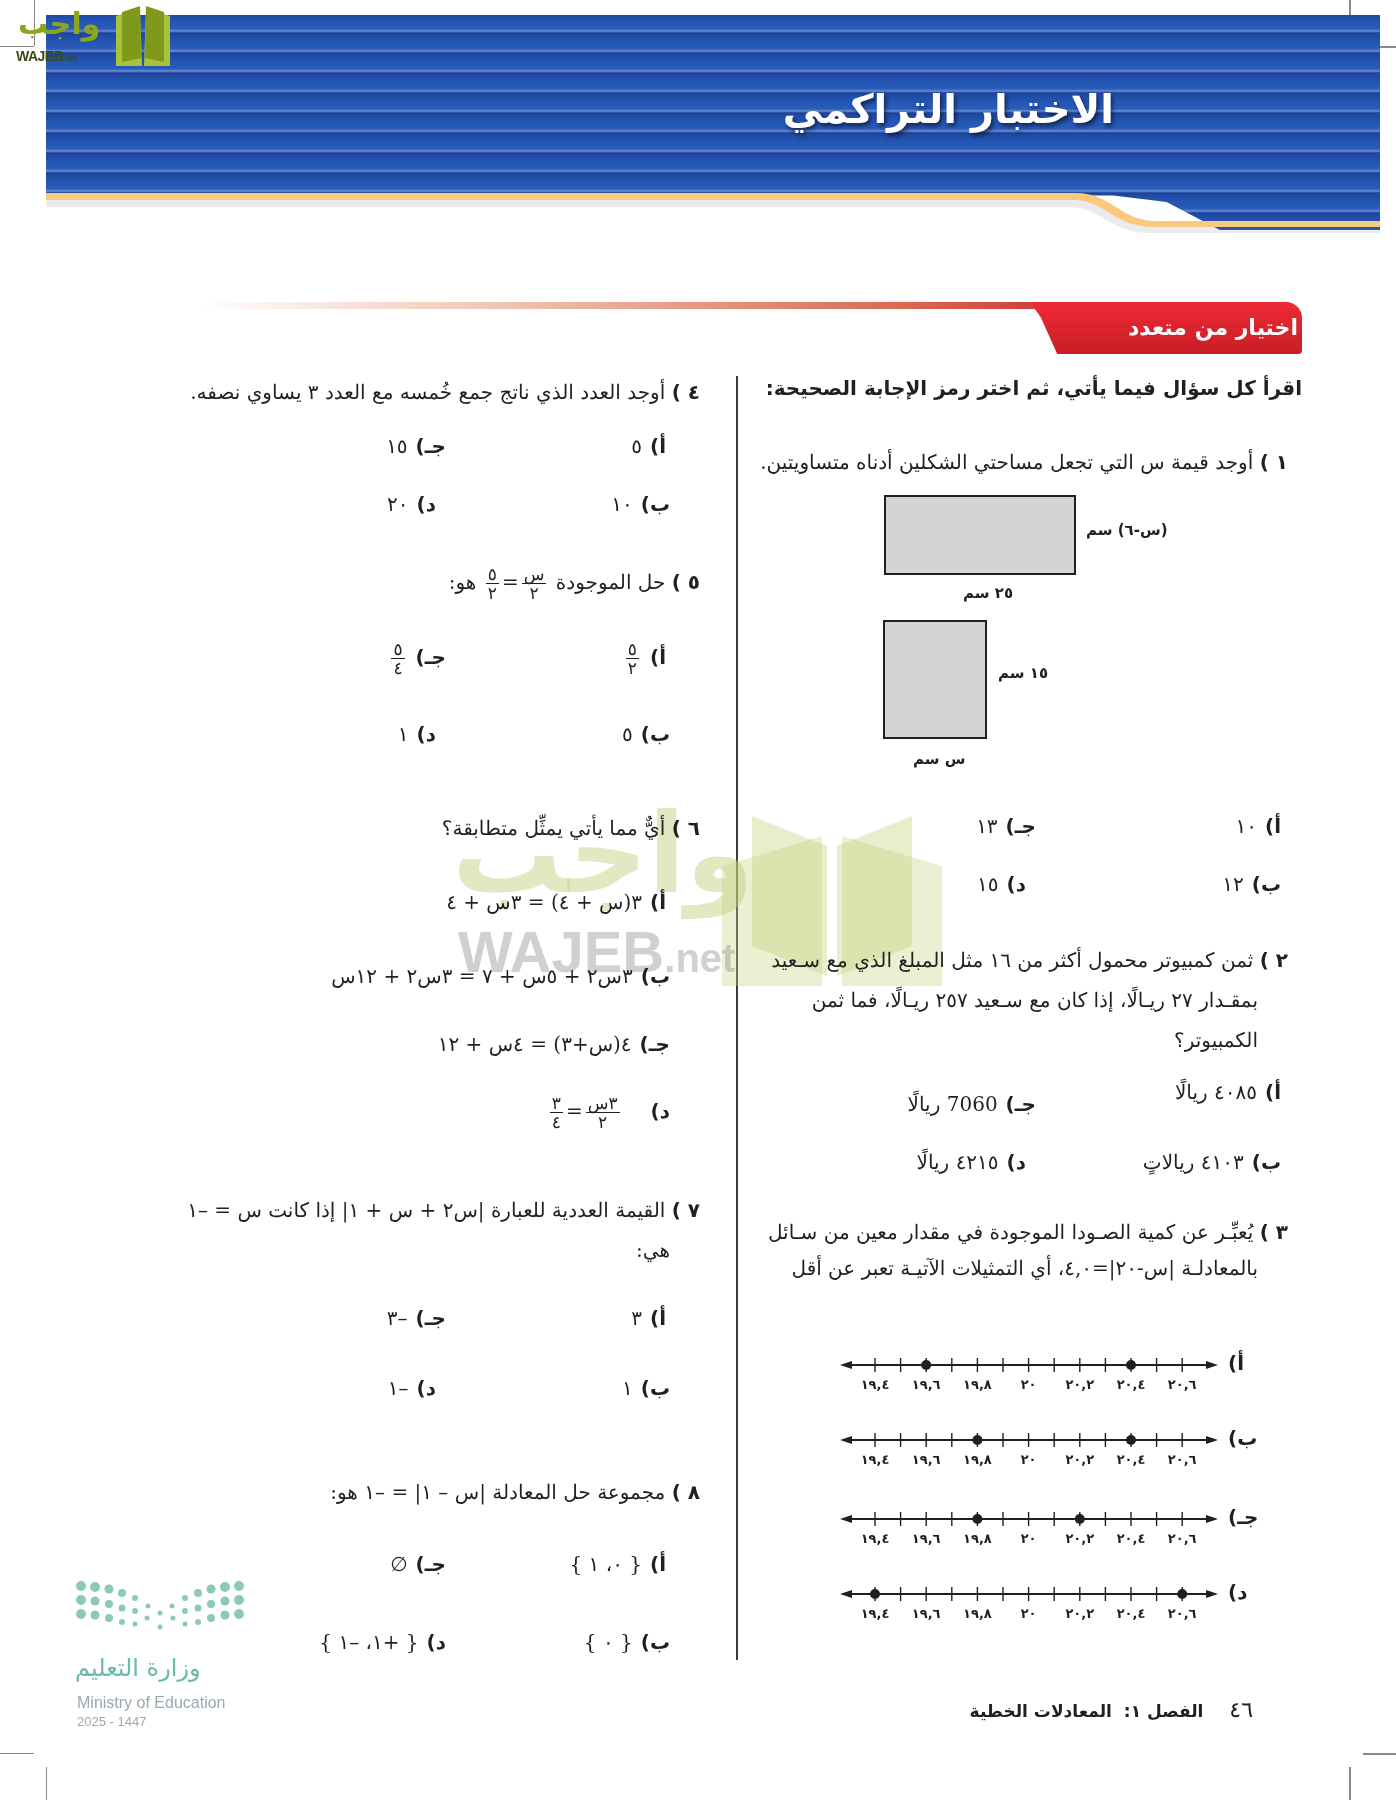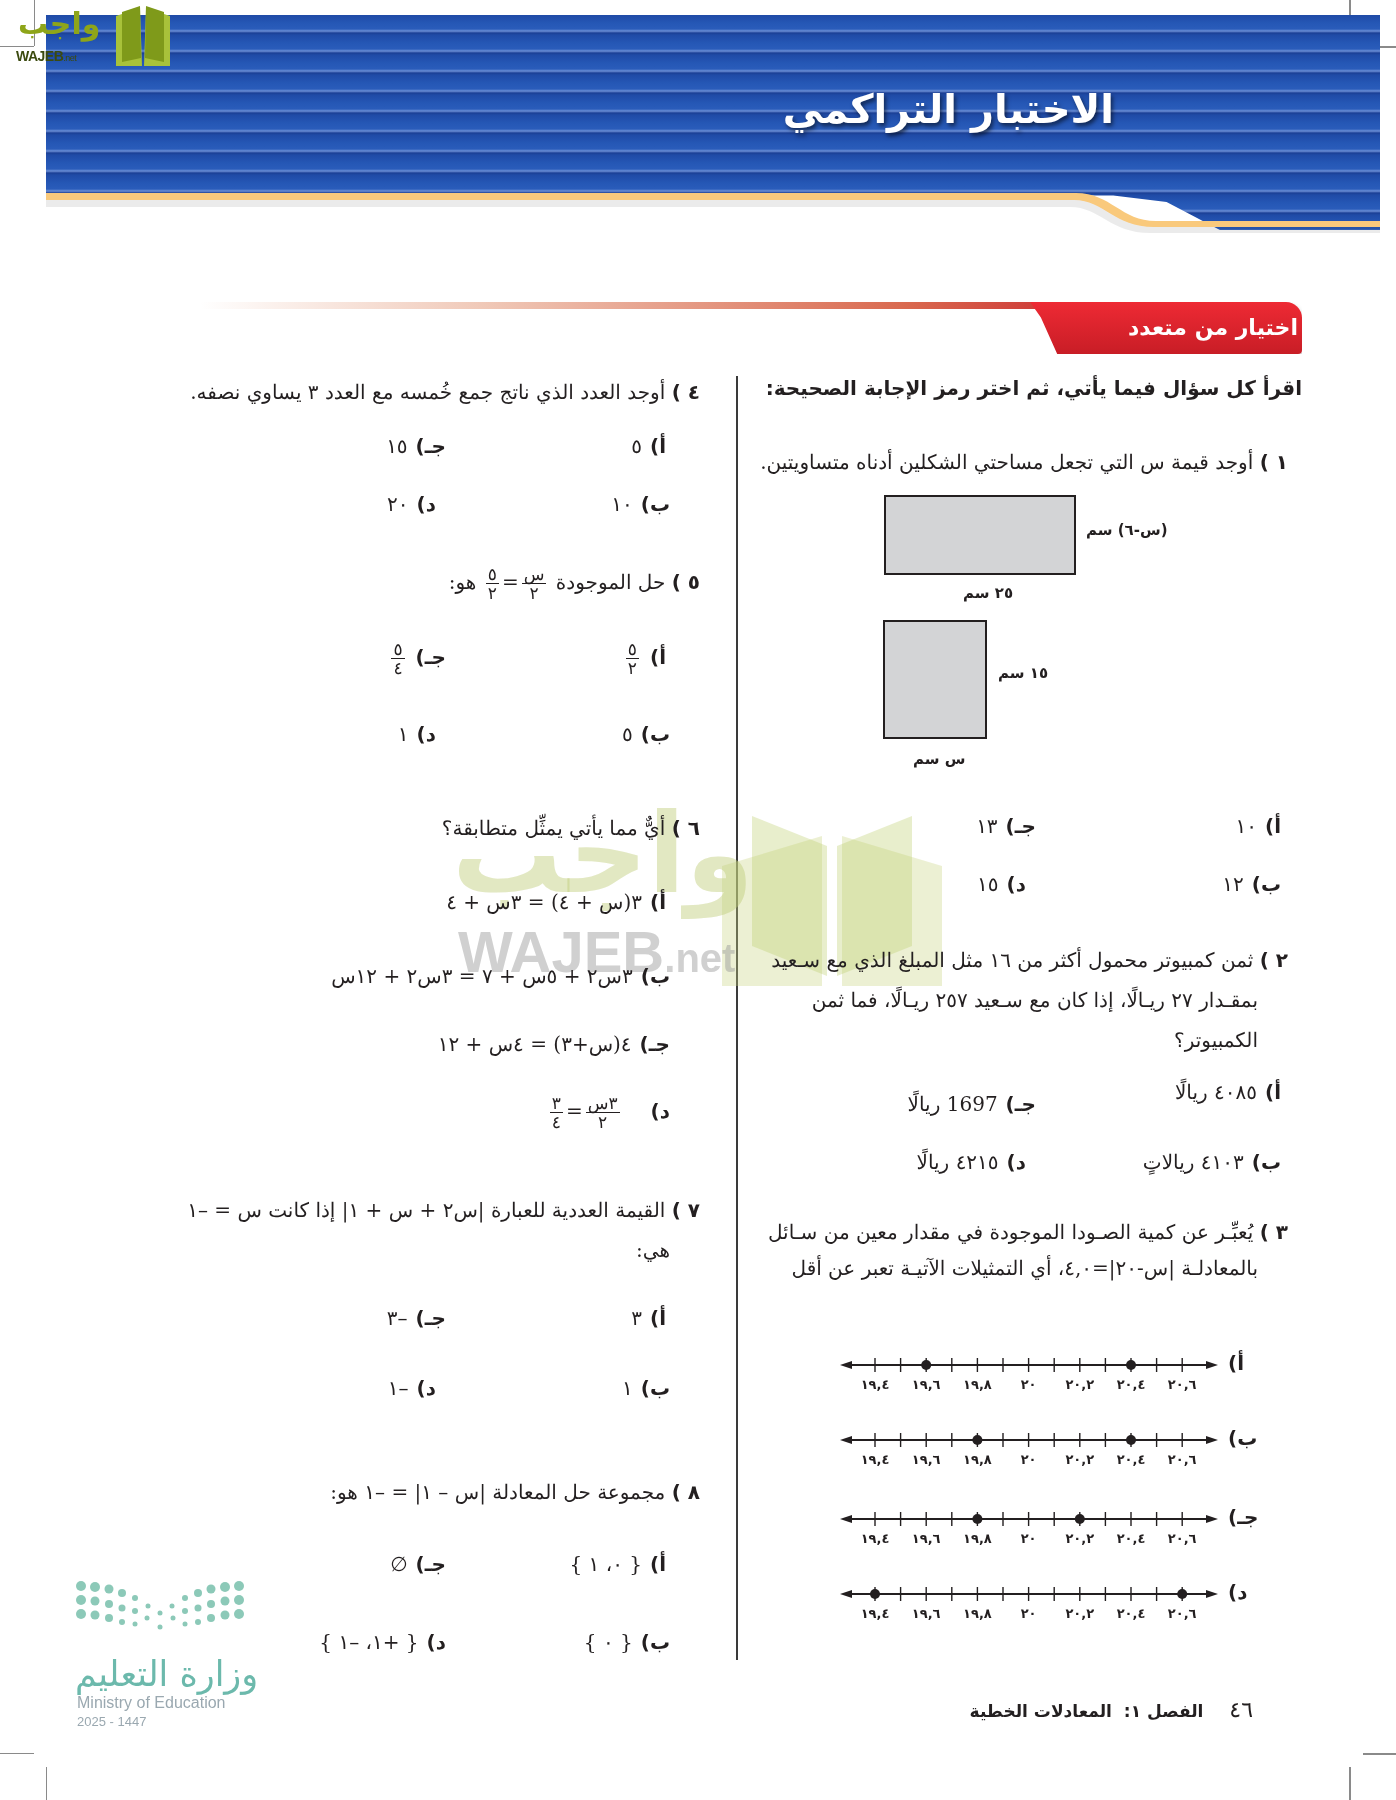--- a/index.html
+++ b/index.html
@@ -76,21 +76,21 @@
   .frac .den { padding: 0 2px; }
 
   
   .wm-ar { position: absolute; left: 452px; top: 790px; font-size: 110px; font-weight: bold; color: rgba(190,205,120,0.45); font-family: "DejaVu Sans", sans-serif; direction: rtl; }
   .wm-en { position: absolute; left: 458px; top: 918px; font-size: 58px; font-weight: bold; color: rgba(150,150,150,0.45); font-family: "Liberation Sans", sans-serif; }
   .wm-en small { font-size: 40px; }
   .wm-book { position: absolute; left: 722px; top: 816px; }
 
   
   .moe { position: absolute; left: 75px; top: 1580px; width: 200px; }
-  .moe-ar { position: absolute; left: 0; top: 74px; font-size: 35px; color: #6cb9ac; direction: rtl; font-family: "DejaVu Sans", sans-serif; }
+  .moe-ar { position: absolute; left: 0; top: 74px; font-size: 24px; color: #6cb9ac; direction: rtl; font-family: "DejaVu Sans", sans-serif; }
   .moe-en { position: absolute; left: 2px; top: 114px; font-size: 16px; color: #9aa8b0; font-family: "Liberation Sans", sans-serif; white-space: nowrap; text-align: right; }
   .moe-yr { position: absolute; left: 2px; top: 134px; font-size: 13px; color: #9aa8b0; font-family: "Liberation Sans", sans-serif; white-space: nowrap; }
 
   
   .footer { position: absolute; right: 143px; top: 1697px; direction: rtl; font-weight: bold; font-size: 17px; white-space: nowrap; }
   .footer .pg { font-size: 22px; font-weight: normal; margin-left: 26px; font-family: "DejaVu Serif", serif; }
   .footer .ch { margin-left: 12px; }
 </style>
 </head>
 <body>
@@ -155,21 +155,21 @@
 <div class="opt" style="right:360px;top:814px;"><span class="letter">جـ)</span><span>١٣</span></div>
 <div class="opt" style="right:370px;top:872px;"><span class="letter">د)</span><span>١٥</span></div>
 
 <div class="abs q-text" style="right:108px;top:940px;width:600px;">
   <div><span class="q-num">٢ )</span> <span>ثمن كمبيوتر محمول أكثر من ١٦ مثل المبلغ الذي مع سـعيد</span></div>
   <div style="margin-right:30px;">بمقـدار ٢٧ ريـالًا، إذا كان مع سـعيد ٢٥٧ ريـالًا، فما ثمن</div>
   <div style="margin-right:30px;">الكمبيوتر؟</div>
 </div>
 <div class="opt" style="right:115px;top:1080px;"><span class="letter">أ)</span><span>٤٠٨٥ ريالًا</span></div>
 <div class="opt" style="right:115px;top:1150px;"><span class="letter">ب)</span><span>٤١٠٣ ريالاتٍ</span></div>
-<div class="opt" style="right:360px;top:1092px;"><span class="letter">جـ)</span><span>1697 ريالًا</span></div>
+<div class="opt" style="right:360px;top:1092px;"><span class="letter">جـ)</span><span>7060 ريالًا</span></div>
 <div class="opt" style="right:370px;top:1150px;"><span class="letter">د)</span><span>٤٢١٥ ريالًا</span></div>
 
 <div class="abs q-text" style="right:108px;top:1214px;width:600px;line-height:36px;">
   <div><span class="q-num">٣ )</span> <span>يُعبِّـر عن كمية الصـودا الموجودة في مقدار معين من سـائل</span></div>
   <div style="margin-right:30px;">بالمعادلـة |س-٢٠|=٤,٠، أي التمثيلات الآتيـة تعبر عن أقل</div>
 </div>
 
 <div id="numberlines">
     <div class="nl" style="left: 0px; top: 0px;">
       <svg style="position:absolute;left:840px;top:1353px" width="378" height="24" viewBox="0 0 378 24">

